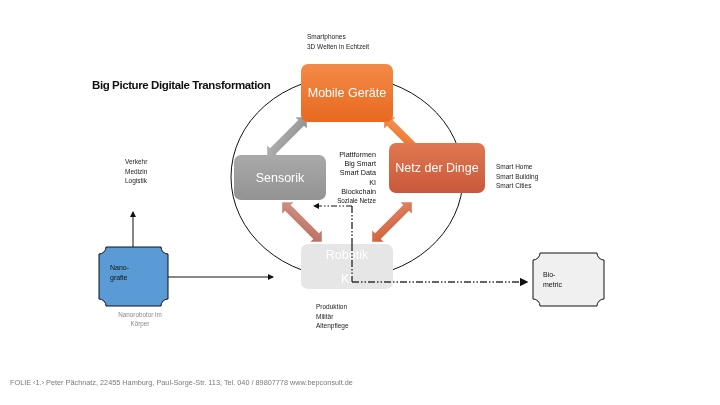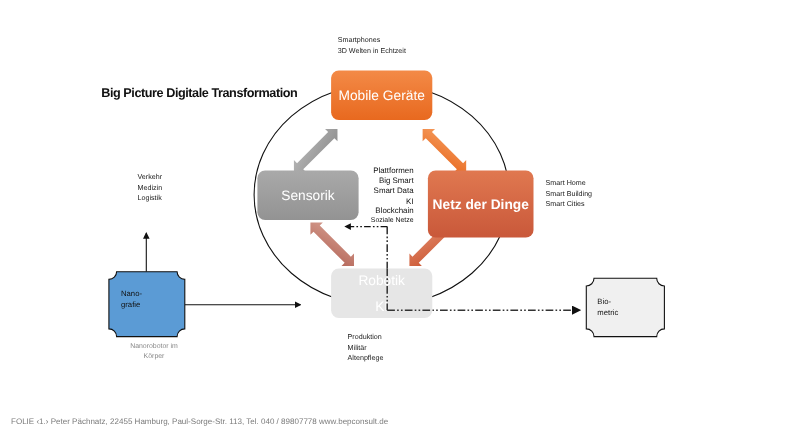--- a/index.html
+++ b/index.html
@@ -2,23 +2,23 @@
 <html><head>
   <meta charset="utf-8">
   <style>
     html, body { margin: 0; padding: 0; }
     body { width: 720px; height: 405px; background: #ffffff; position: relative; overflow: hidden; font-family: "Liberation Sans", sans-serif; }
     .abs { position: absolute; }
     svg.layer { position: absolute; left: 0; top: 0; width: 720px; height: 405px; }
     .title { left: 92px; top: 79px; font-size: 11.5px; font-weight: bold; color: #111; letter-spacing: -0.4px; }
     .note { font-size: 6.5px; line-height: 9.5px; color: #222; }
     .box { display: flex; align-items: center; justify-content: center; text-align: center; border-radius: 7px; color: #fff; font-size: 12.5px; }
-    .mobile { left: 301px; top: 64px; width: 92px; height: 45px; background: linear-gradient(#f38a47, #e8691f); }
+    .mobile { left: 301px; top: 64px; width: 92px; height: 58px; background: linear-gradient(#f38a47, #e8691f); }
     .sensorik { left: 209px; top: 155px; width: 92px; height: 45px; background: linear-gradient(#a9a9a9, #939393); margin-left: 25px; }
-    .netz { left: 389px; top: 155px; width: 96px; height: 61px; background: linear-gradient(#e07850, #c9583a); font-weight: bold; }
+    .netz { left: 389px; top: 143px; width: 96px; height: 50px; background: linear-gradient(#e07850, #c9583a); }
     .robotik { left: 301px; top: 244px; width: 92px; height: 45px; background: #e6e6e6; flex-direction: column; line-height: 24px; }
     .center-text { left: 318px; top: 150px; width: 58px; text-align: right; font-size: 7.2px; line-height: 9.2px; color: #111; }
     .center-text .small { font-size: 6.3px; }
     .footer { left: 10px; top: 378px; font-size: 7.3px; color: #7a7a7a; }
     .nano-label { left: 110px; top: 263px; font-size: 7px; line-height: 10px; color: #111; }
     .bio-label { left: 543px; top: 270px; font-size: 7px; line-height: 10px; color: #111; }
     .nano-sub { left: 110px; top: 310px; width: 60px; text-align: center; font-size: 6.3px; line-height: 9px; color: #888; }
   </style>
 </head>
 <body>

